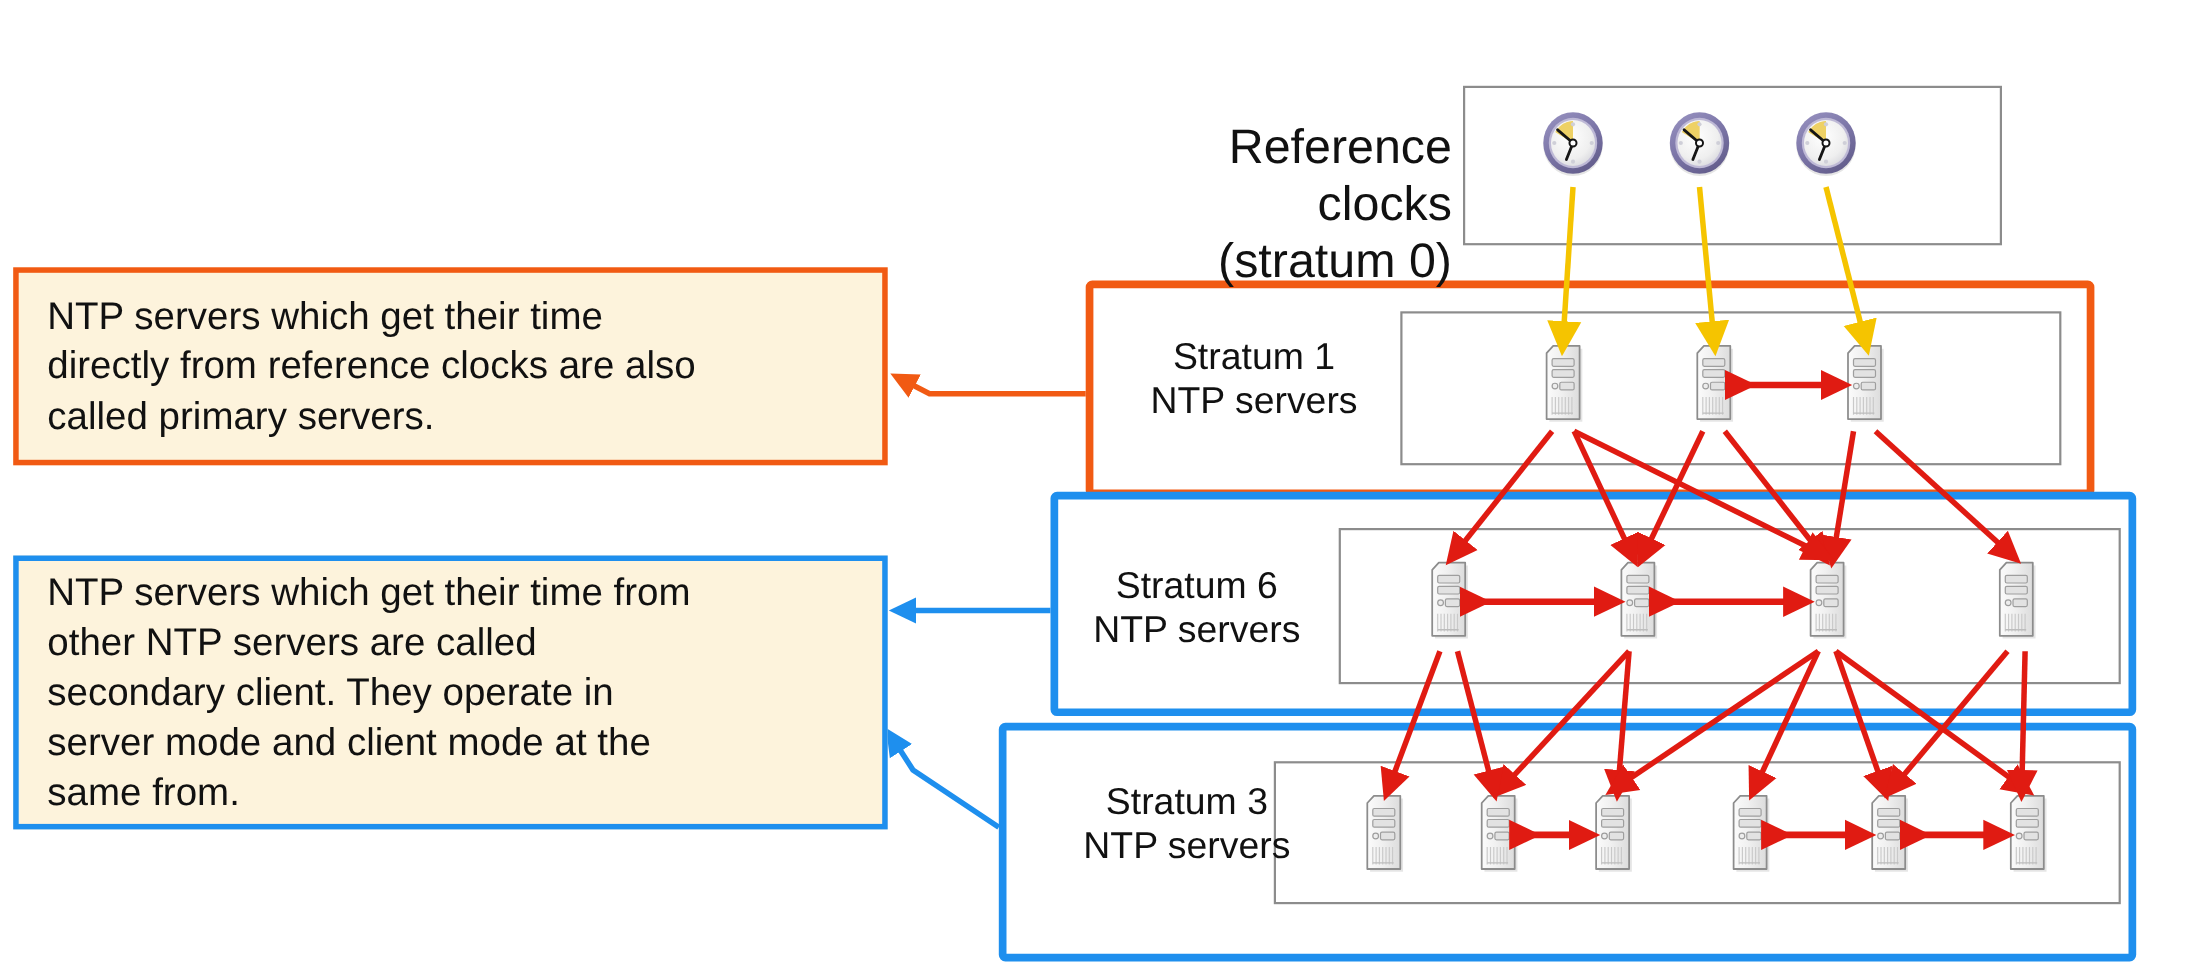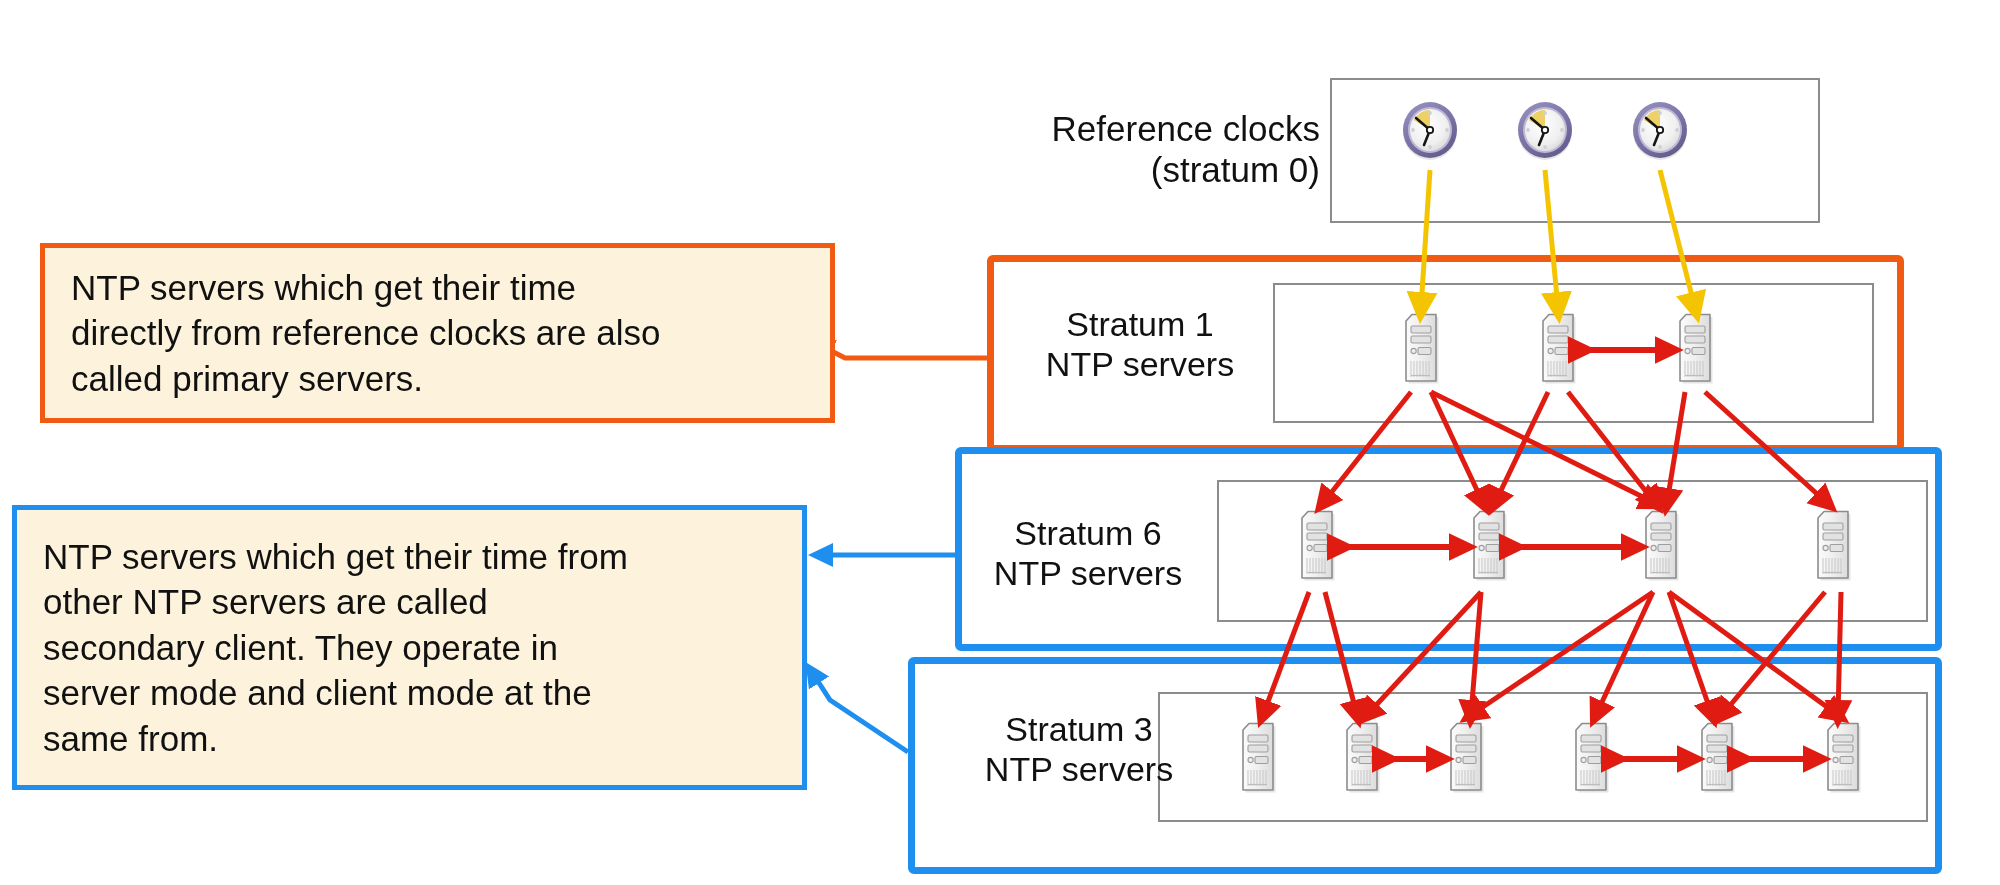--- a/index.html
+++ b/index.html
@@ -17,41 +17,41 @@
   
   .callout{
     position:absolute;
     background:#FDF3DC;
     box-sizing:border-box;
     display:flex;align-items:center;
     padding:14px 22px 14px 26px;
   }
   .callout p{margin:0;line-height:1.30;font-size:35px;color:#111;}
   .callout b{font-weight:normal;}
-  #callout-primary{left:12px;top:243px;width:795px;height:180px;border:5px solid #F15A13;margin-left:28px;}
-  #callout-secondary{left:12px;top:505px;width:795px;height:285px;border:5px solid #1E8FEE;}
+  #callout-primary{left:12px;top:243px;width:795px;height:180px;border:5px solid #F15A13;}
+  #callout-secondary{left:12px;top:505px;width:795px;height:249px;border:5px solid #1E8FEE;}
 
   
   .band{position:absolute;box-sizing:border-box;background:transparent;border-radius:6px;}
   #band-s1{left:987px;top:255px;width:917px;height:197px;border:7px solid #F15A13;}
   #band-s2{left:955px;top:447px;width:987px;height:204px;border:7px solid #1E8FEE;}
   #band-s3{left:908px;top:657px;width:1034px;height:217px;border:7px solid #1E8FEE;}
 
   
   .frame{position:absolute;box-sizing:border-box;border:2px solid #8c8c8c;background:#ffffff;}
   #frame-clocks{left:1330px;top:78px;width:490px;height:145px;}
   #frame-s1{left:1273px;top:283px;width:601px;height:140px;}
   #frame-s2{left:1217px;top:480px;width:711px;height:142px;}
   #frame-s3{left:1158px;top:692px;width:770px;height:130px;}
 
   
   .band-label{
     position:absolute;text-align:center;font-size:34px;line-height:1.18;color:#111;
   }
-  #label-clocks{left:1000px;top:108px;width:320px;text-align:right;font-size:35px;}
+  #label-clocks{left:1000px;top:108px;width:320px;text-align:right;font-size:44px;}
   #label-s1{left:1020px;top:304px;width:240px;}
   #label-s2{left:968px;top:513px;width:240px;}
   #label-s3{left:959px;top:709px;width:240px;}
 
   
   .clock{position:absolute;width:70px;height:70px;}
 
   
   .server{position:absolute;width:44px;height:72px;}
 

